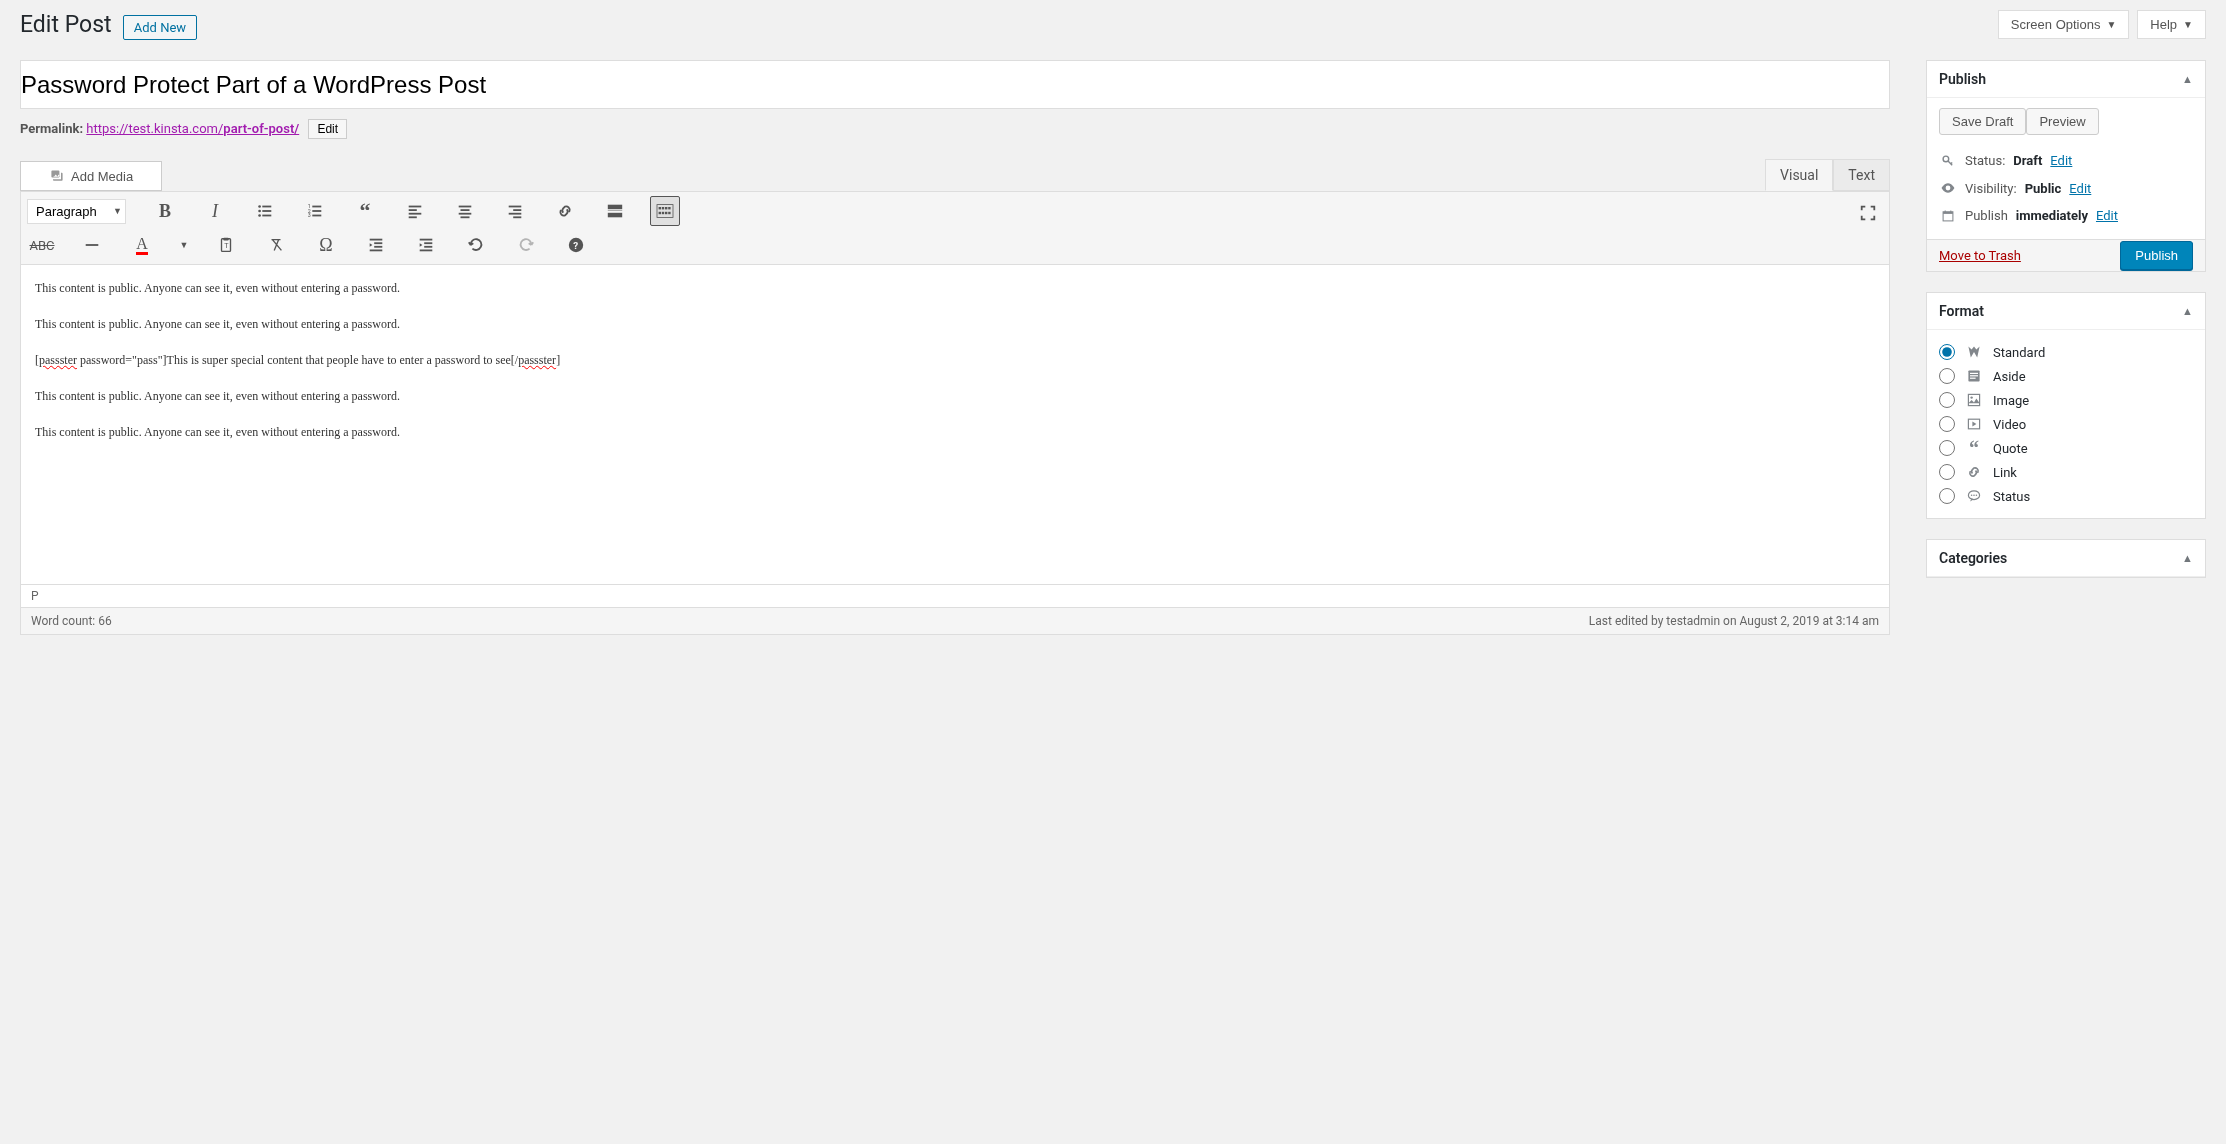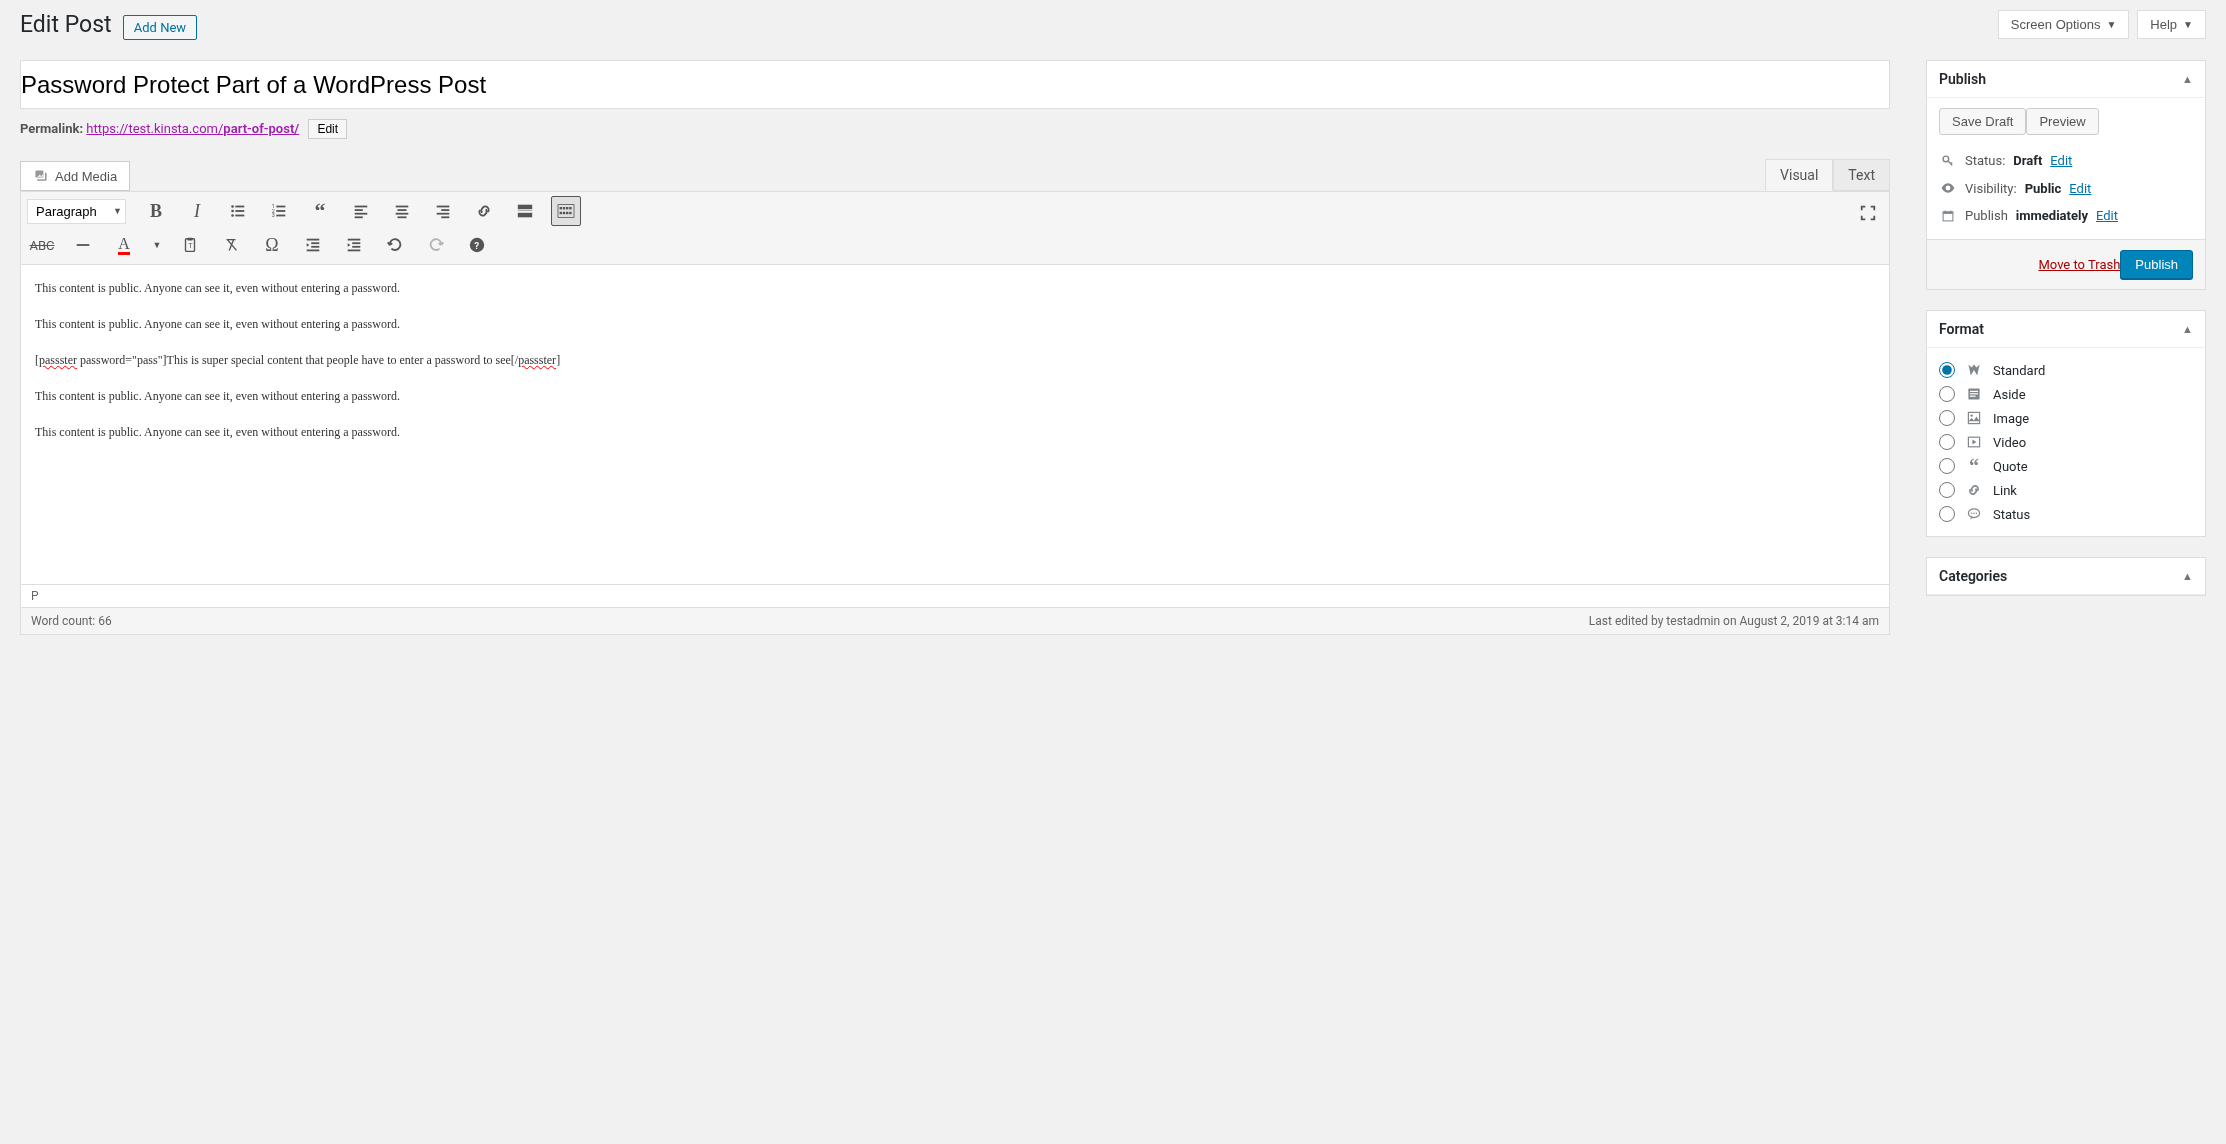--- a/index.html
+++ b/index.html
@@ -13,27 +13,27 @@
 .columns { display: flex; gap: 20px; margin-top: 20px; }
 .col-main { flex: 1; }
 .col-side { width: 280px; margin-left: 16px; }
 input.title-input { width: 100%; padding: 8px 0; font-size: 24px; border: 1px solid #ddd; background: #fff; line-height: 1.3; }
 .permalink-row { margin-top: 10px; font-size: 13px; color: #555; }
 .permalink-row a { color: #a21caf; text-decoration: underline; }
 .permalink-row .slug { font-weight: 600; }
 .permalink-row .edit-small { margin-left: 6px; padding: 2px 8px; border: 1px solid #ccc; background: #f7f7f7; font-size: 12px; cursor: pointer; }
 .editor-wrap { margin-top: 20px; }
 .editor-topbar { display: flex; justify-content: space-between; align-items: flex-end; }
-.add-media-btn { background: #fff; border: 1px solid #ccc; padding: 6px 12px; font-size: 13px; color: #555; cursor: pointer; display: flex; align-items: center; gap: 6px; }
+.add-media-btn { background: #fff; border: 1px solid #ccc; padding: 6px 28px; font-size: 13px; color: #555; cursor: pointer; display: flex; align-items: center; gap: 6px; }
 .editor-tabs { display: flex; }
 .editor-tab { padding: 7px 14px; border: 1px solid #ddd; background: #ebebeb; font-size: 14px; cursor: pointer; color: #555; }
 .editor-tab.active { background: #f5f5f5; border-bottom-color: #f5f5f5; }
 .editor-box { border: 1px solid #ddd; background: #fff; }
 .toolbar { background: #f5f5f5; border-bottom: 1px solid #ddd; padding: 4px 6px; position: relative; }
-.toolbar-row { display: flex; align-items: center; gap: 11px; flex-wrap: wrap; }
+.toolbar-row { display: flex; align-items: center; gap: 20px; flex-wrap: wrap; }
 .format-select { border: 1px solid #ddd; background: #fff; padding: 4px 28px 4px 8px; font-size: 13px; appearance: none; position: relative; margin-right: 4px; }
 .select-wrap { position: relative; display: inline-block; }
 .select-wrap::after { content: "▼"; position: absolute; right: 8px; top: 50%; transform: translateY(-50%); font-size: 9px; color: #555; pointer-events: none; }
 .tb-btn { width: 30px; height: 30px; display: inline-flex; align-items: center; justify-content: center; color: #555; cursor: pointer; font-size: 16px; border-radius: 2px; }
 .tb-btn.active { border: 1px solid #555; background: #e0e0e0; }
 .fullscreen-btn { position: absolute; right: 6px; top: 6px; }
 .editor-content { padding: 14px 14px 60px 14px; min-height: 320px; font-family: Georgia, "Times New Roman", serif; font-size: 12px; line-height: 1.5; color: #333; border-bottom: 1px solid #ddd; }
 .editor-content p { margin-bottom: 18px; }
 .squiggle { text-decoration: underline wavy red; text-decoration-thickness: 1px; }
 .editor-status { background: #fff; padding: 4px 10px; font-size: 12px; color: #666; border-bottom: 1px solid #ddd; }
@@ -42,21 +42,21 @@
 .postbox-header { padding: 10px 12px; border-bottom: 1px solid #eee; display: flex; justify-content: space-between; align-items: center; cursor: pointer; }
 .postbox-header h2 { font-size: 14px; font-weight: 600; }
 .postbox-header .toggle { font-size: 11px; color: #72777c; }
 .postbox-body { padding: 10px 12px; }
 .minor-actions { display: flex; margin-bottom: 12px; }
 .btn-secondary { background: #f7f7f7; border: 1px solid #ccc; padding: 5px 12px; font-size: 13px; cursor: pointer; color: #555; border-radius: 3px; }
 .misc-row { display: flex; align-items: center; gap: 8px; padding: 6px 0; font-size: 13px; color: #555; }
 .misc-row .icon { width: 18px; color: #82878c; display: flex; justify-content: center; }
 .misc-row a { color: #0073aa; text-decoration: underline; }
 .misc-row strong { color: #23282d; }
-.major-actions { border-top: 1px solid #ddd; background: #f5f5f5; padding: 10px 12px; display: flex; justify-content: flex-end; align-items: center; }
+.major-actions { border-top: 1px solid #ddd; background: #f5f5f5; padding: 1px 12px; display: flex; justify-content: space-between; align-items: center; }
 .trash-link { color: #a00; text-decoration: underline; cursor: pointer; }
 .btn-primary { background: #0085ba; border: 1px solid #006799; color: #fff; padding: 6px 14px; font-size: 13px; cursor: pointer; border-radius: 3px; box-shadow: 0 1px 0 #006799; }
 .format-row { display: flex; align-items: center; gap: 10px; padding: 4px 0; font-size: 13px; }
 .format-row input[type=radio] { width: 16px; height: 16px; accent-color: #0073aa; }
 .format-row .fmt-icon { width: 18px; color: #82878c; font-size: 16px; display: flex; justify-content: center; }
 svg { display: block; }
 </style>
 </head>
 <body>
 

